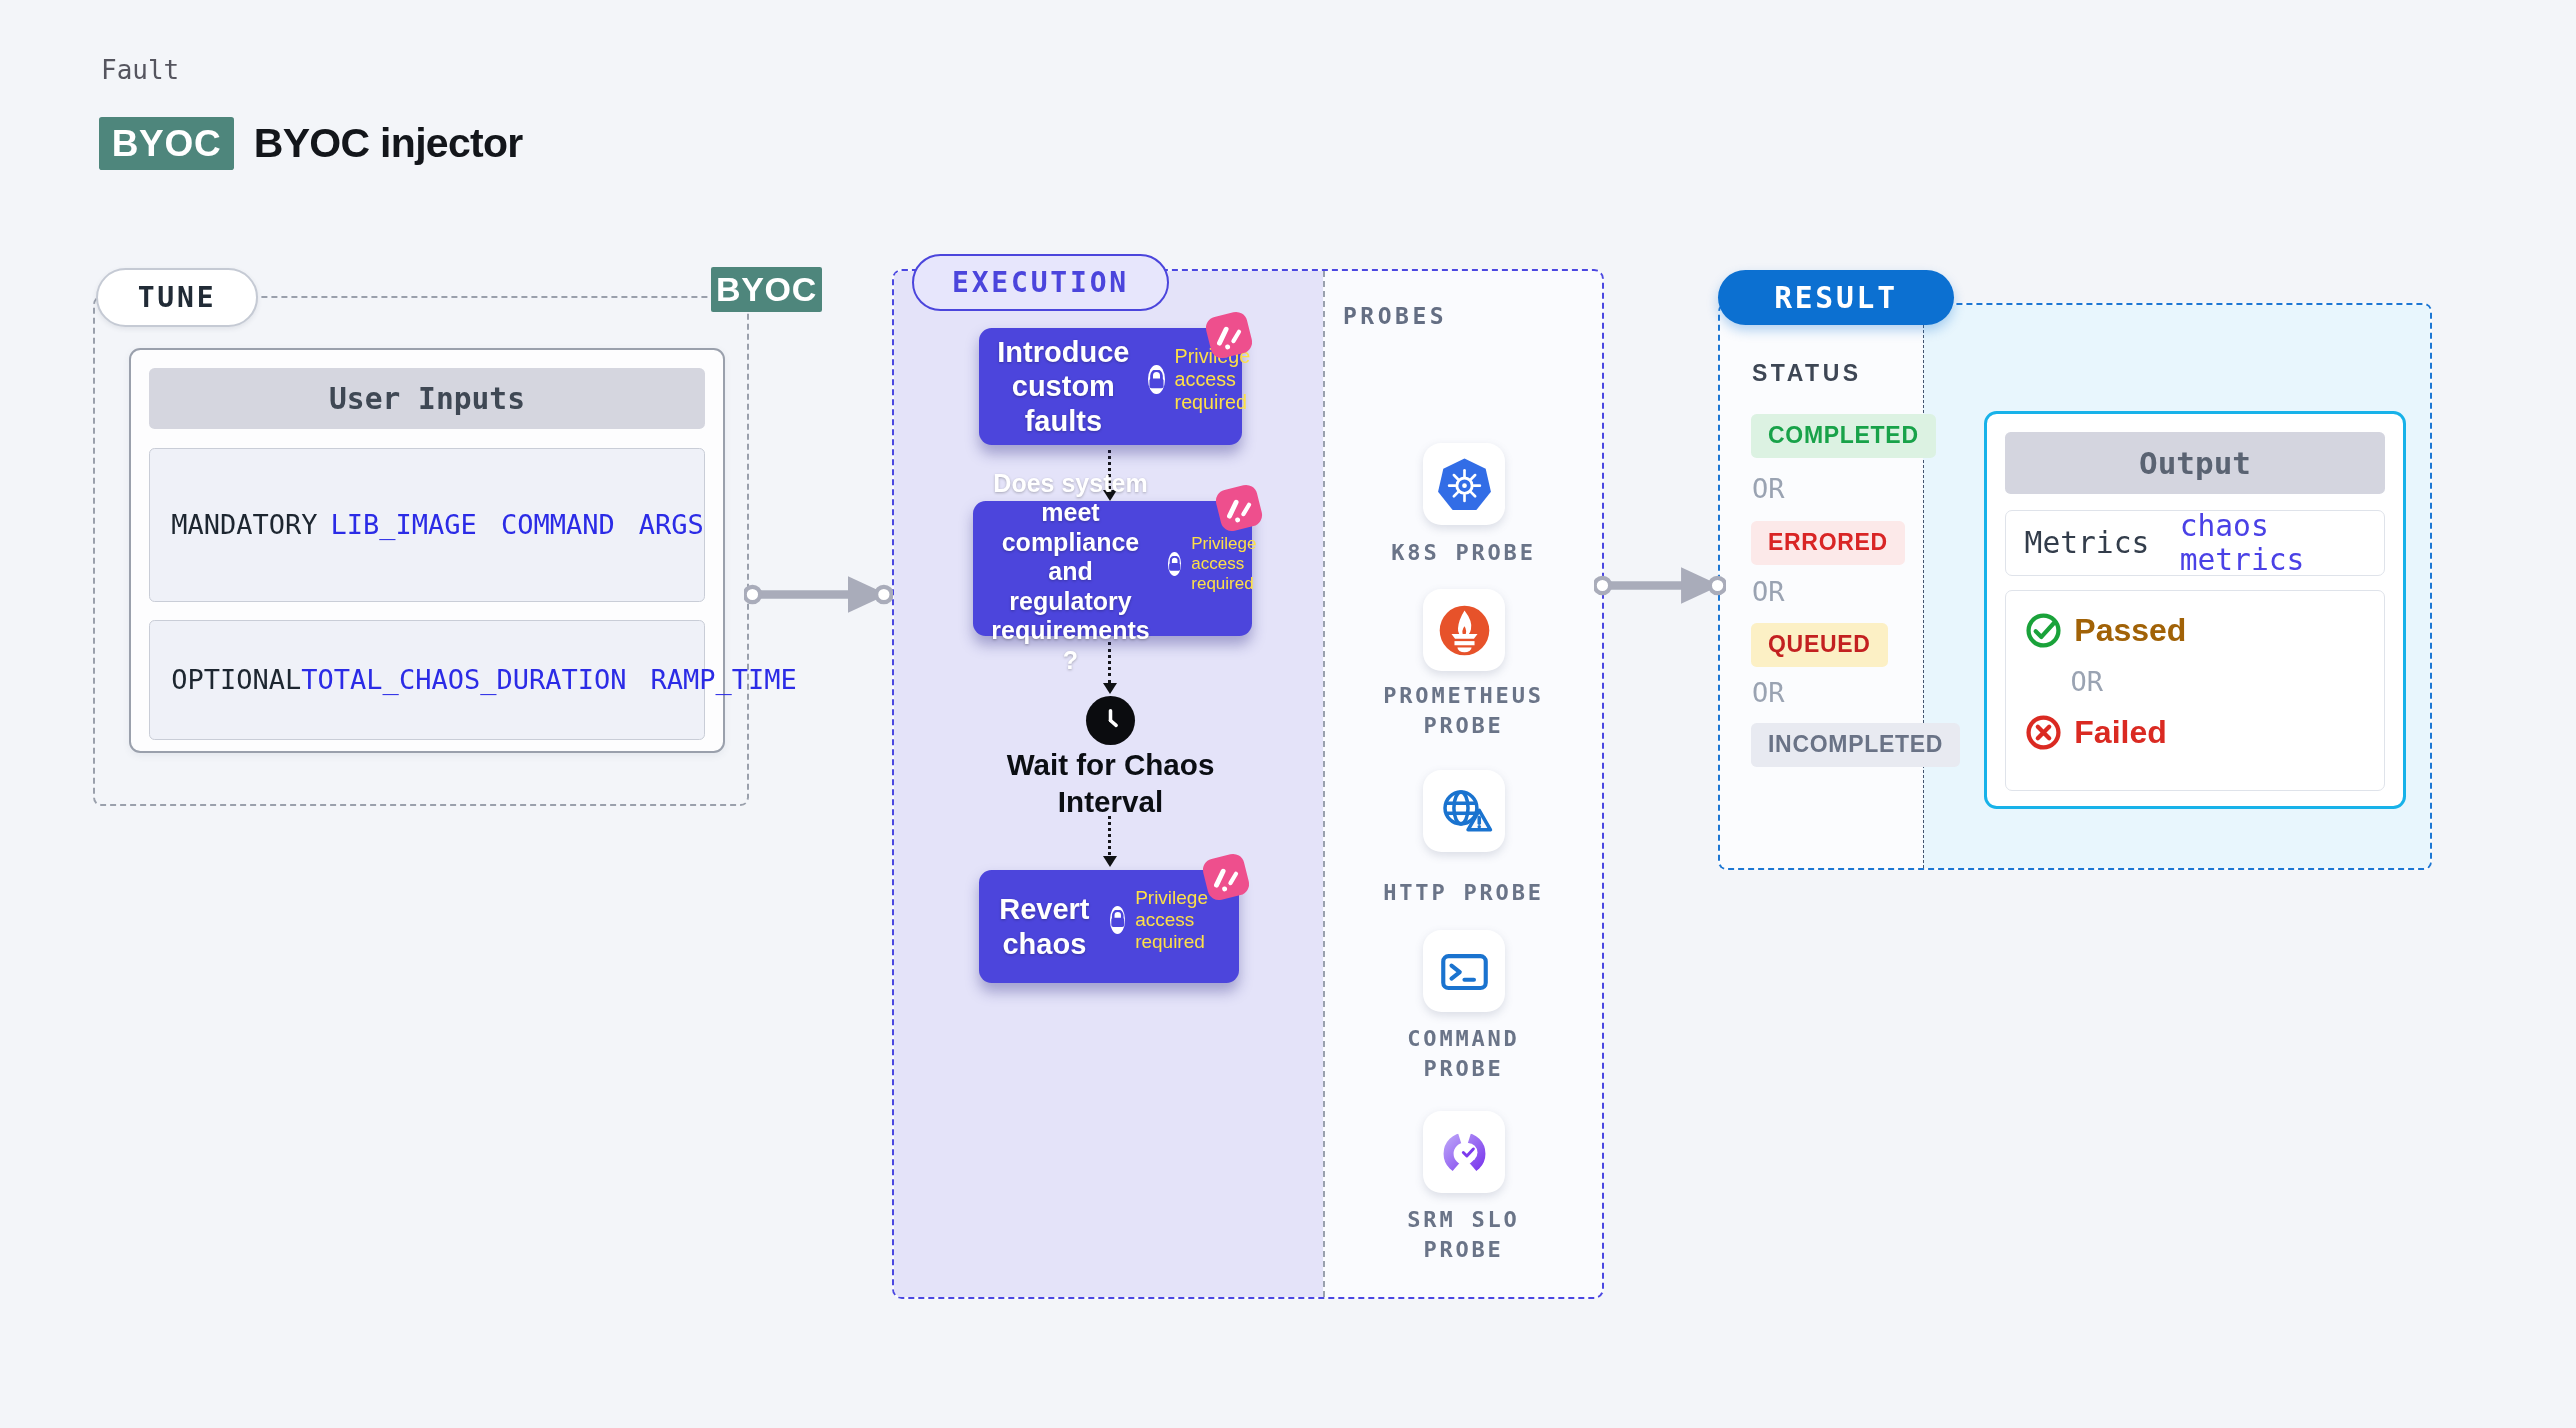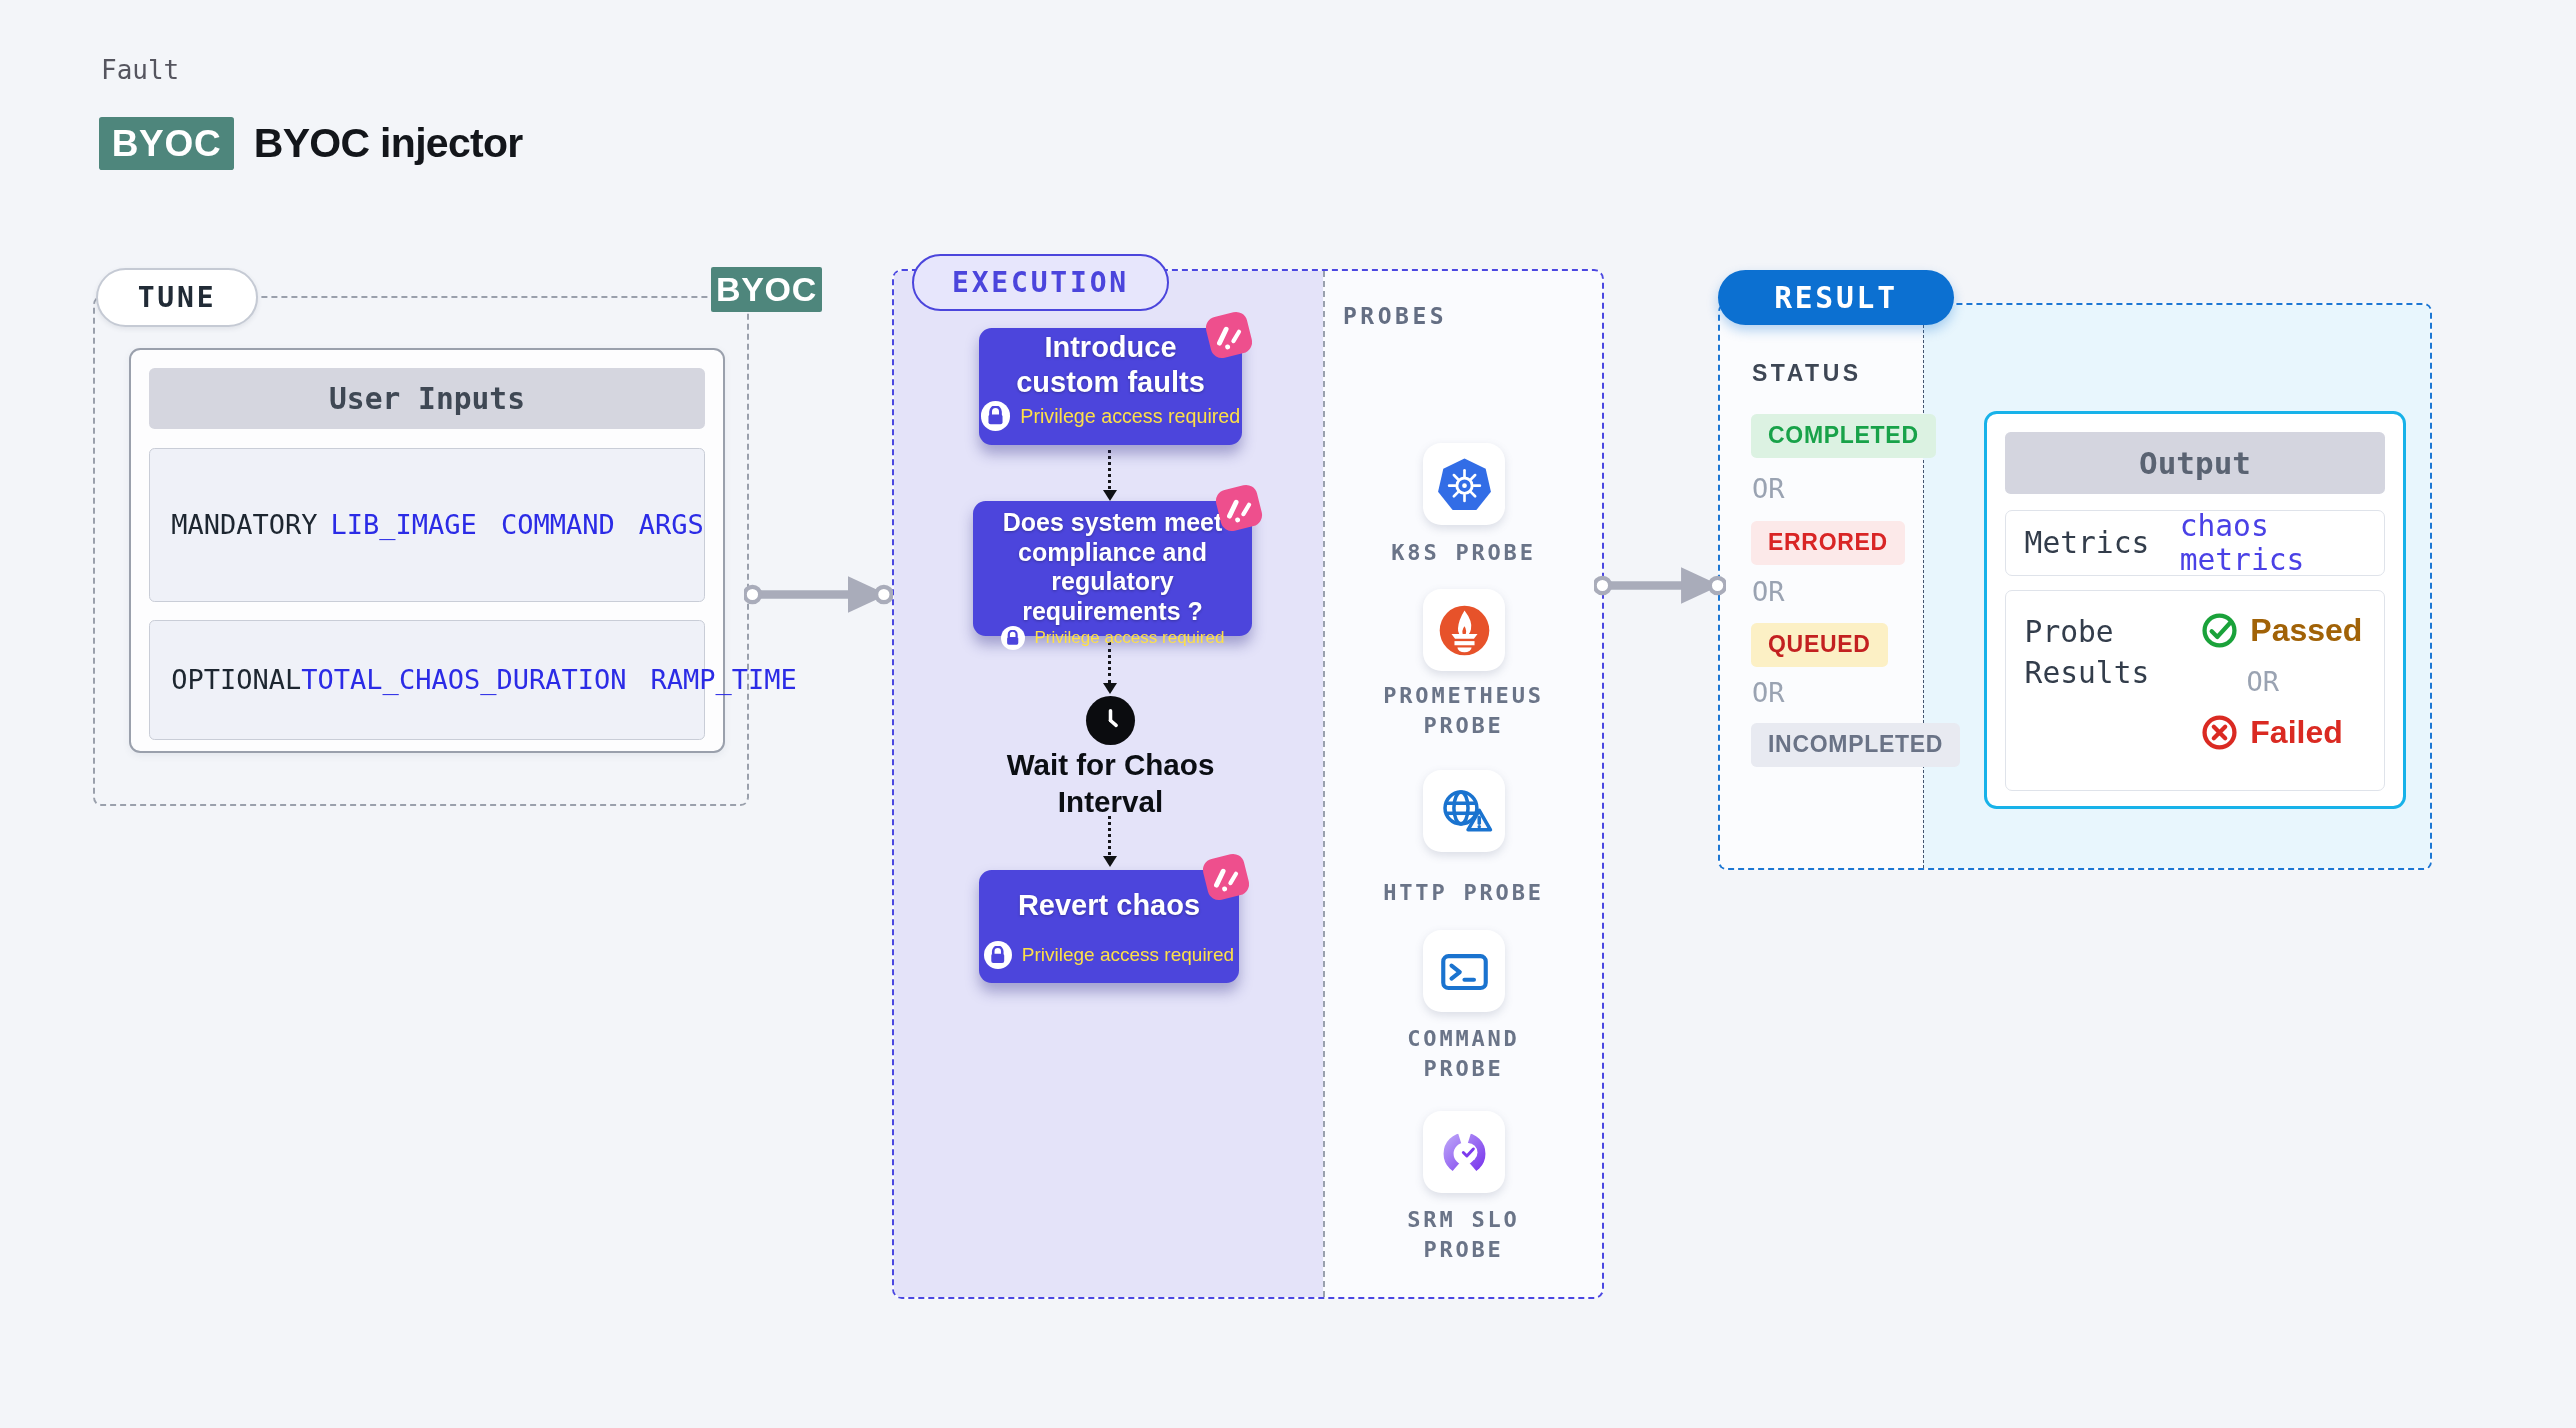--- a/index.html
+++ b/index.html
@@ -44,21 +44,21 @@
   .flow-arrow{position:absolute;z-index:5;}
 
   
   .exec-box{position:absolute;left:892px;top:269px;width:712px;height:1030px;
             border:2.8px dashed #4b47e1;border-radius:9.9px;background:#fafbfe;overflow:hidden;box-sizing:border-box;}
   .exec-lav{position:absolute;left:0;top:0;bottom:0;width:429px;background:#e4e3f9;}
   .exec-divider{position:absolute;left:429px;top:0;bottom:0;width:0;border-left:2.1px dashed #99a0ad;}
   .probes-label{position:absolute;left:1343px;top:303px;font-weight:bold;font-size:23px;color:#646e83;
                 letter-spacing:3.5px;z-index:4;}
   .node{position:absolute;background:#4c45dc;border-radius:12.7px;color:#fff;z-index:4;
-        box-shadow:0 8.4px 14px rgba(40,36,130,.35);display:flex;flex-direction:column;align-items:center;}
+        box-shadow:0 8.4px 14px rgba(40,36,130,.35);display:flex;flex-direction:row;align-items:center;}
   .node-title{font-weight:bold;text-align:center;line-height:1.18;text-shadow:0 1.4px 2.8px rgba(0,0,0,.28);
               display:flex;align-items:center;flex-grow:1;padding:0 18.3px;}
   .lock-row{display:flex;align-items:center;gap:9.9px;margin-bottom:14px;}
   .lock-circle{background:#fff;border-radius:50%;display:flex;align-items:center;justify-content:center;}
   .lock-text{color:#fde047;}
   .pink-ic{position:absolute;width:42px;height:42px;background:#ee4f8d;border-radius:11.3px;
            transform:rotate(-14deg);right:-8.4px;top:-14px;z-index:5;}
   .dotline{position:absolute;width:0;border-left:3.5px dotted #15161a;z-index:3;}
   .dothead{position:absolute;width:0;height:0;border-left:7px solid transparent;border-right:7px solid transparent;
            border-top:11.3px solid #101215;z-index:3;}
@@ -321,21 +321,20 @@
   <div class="or-txt mono" style="top:677px;">OR</div>
   <div class="status-badge st-incompleted">INCOMPLETED</div>
 
   <div class="output-card">
     <div class="output-header mono">Output</div>
     <div class="out-row metrics-row">
       <span class="metrics-label mono">Metrics</span>
       <span class="metrics-value mono">chaos metrics</span>
     </div>
     <div class="out-row probe-res-row">
-      <span class="probe-res-label mono">Probe Results</span>
       <span class="pr-right">
         <span class="pr-line">
           <svg width="37" height="37" viewBox="0 0 52 52">
             <circle cx="26" cy="26" r="21" fill="none" stroke="#1aa23a" stroke-width="6"></circle>
             <path d="M15 27 l8 8 L42 14" fill="none" stroke="#1aa23a" stroke-width="6" stroke-linecap="round" stroke-linejoin="round"></path>
           </svg>
           <span class="pr-passed">Passed</span>
         </span>
         <span class="pr-or mono">OR</span>
         <span class="pr-line">

